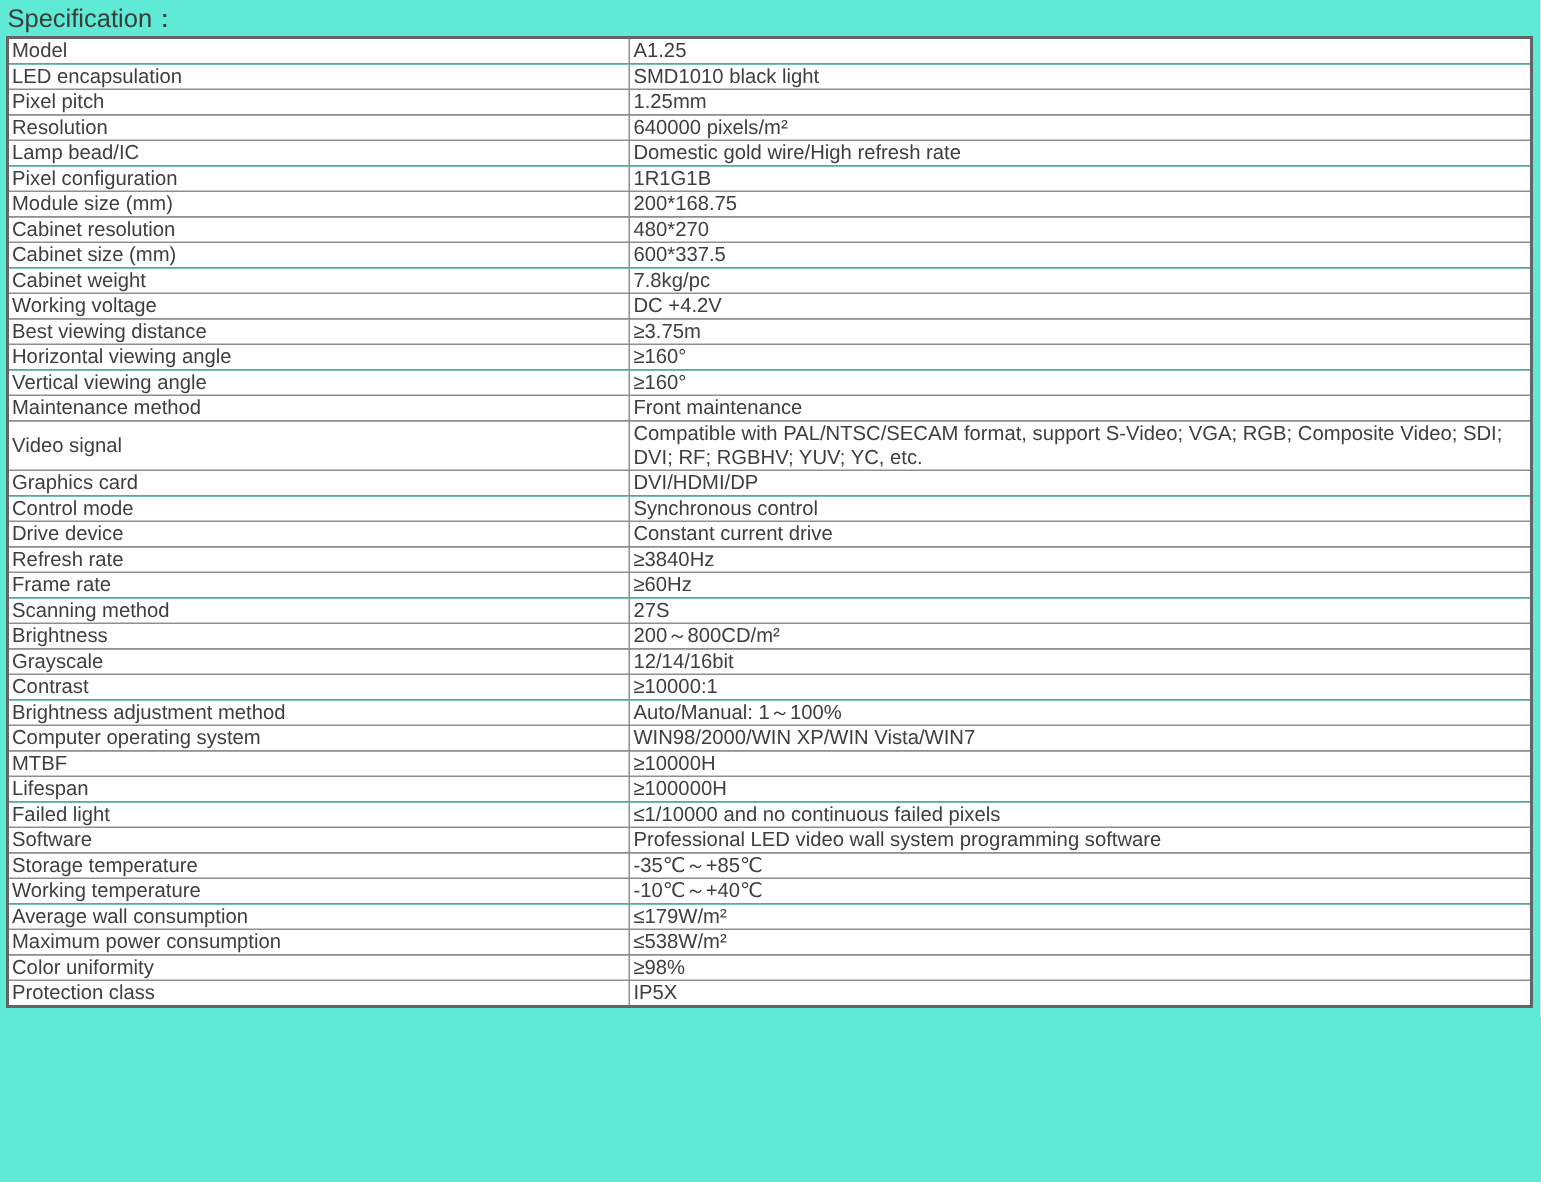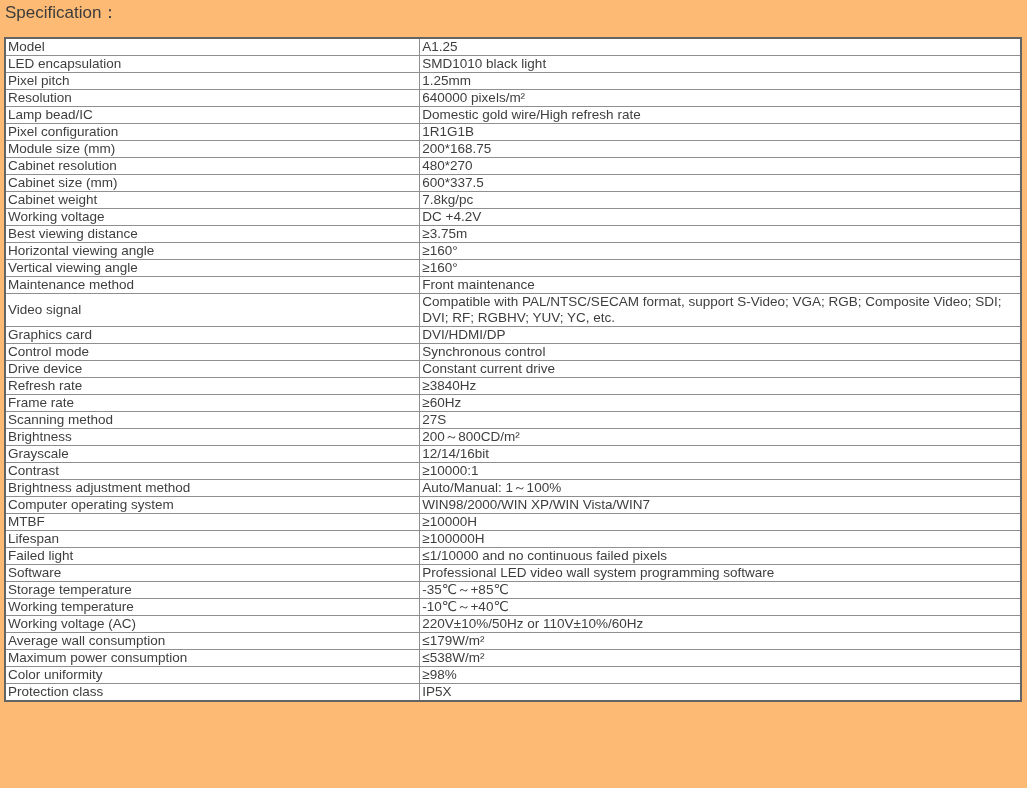--- a/index.html
+++ b/index.html
@@ -4,34 +4,33 @@
 <style>
   html, body { margin: 0; padding: 0; background: #ffffff; }
   .page {
     position: relative;
     width: 1027px;
     height: 788px;
     box-sizing: border-box;
     padding: 2px 4px 0 4px;
     font-family: "Liberation Sans", "DejaVu Sans", sans-serif;
     color: #3e3e3e;
-    background: #fdba74;
+    background: #5eead4;
     overflow: hidden;
   }
   .title {
     font-size: 17px;
     line-height: 22px;
     padding-left: 1px;
     color: #3c3c3c;
   }
   table.spec-table {
     border-collapse: collapse;
     table-layout: fixed;
     width: 1018px;
-    margin-top: 13px;
     border: 2px solid #646464;
   }
   table.spec-table td {
     border: 1px solid #8f8f8f;
     font-size: 13.5px;
     line-height: 16px;
     padding: 0 2px 0 2px;
     vertical-align: middle;
     overflow: hidden;
     color: #3e3e3e;
@@ -211,24 +210,20 @@
   <tr>
     <td class="label-cell">Storage temperature</td>
     <td class="value-cell">-35℃～+85℃</td>
   </tr>
 
   <tr>
     <td class="label-cell">Working temperature</td>
     <td class="value-cell">-10℃～+40℃</td>
   </tr>
 
-  <tr>
-    <td class="label-cell">Working voltage (AC)</td>
-    <td class="value-cell">220V±10%/50Hz or 110V±10%/60Hz</td>
-  </tr>
 
   <tr>
     <td class="label-cell">Average wall consumption</td>
     <td class="value-cell">≤179W/m²</td>
   </tr>
 
   <tr>
     <td class="label-cell">Maximum power consumption</td>
     <td class="value-cell">≤538W/m²</td>
   </tr>

